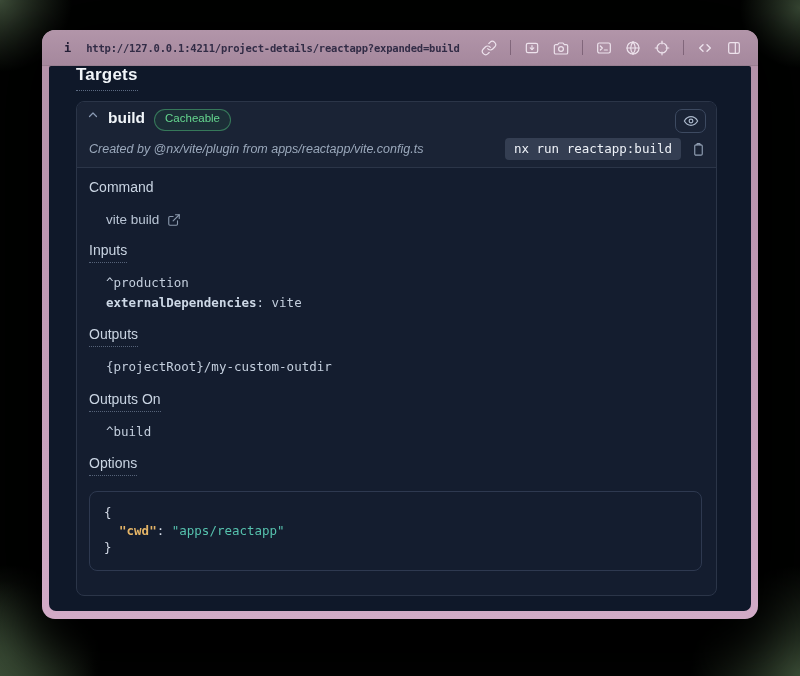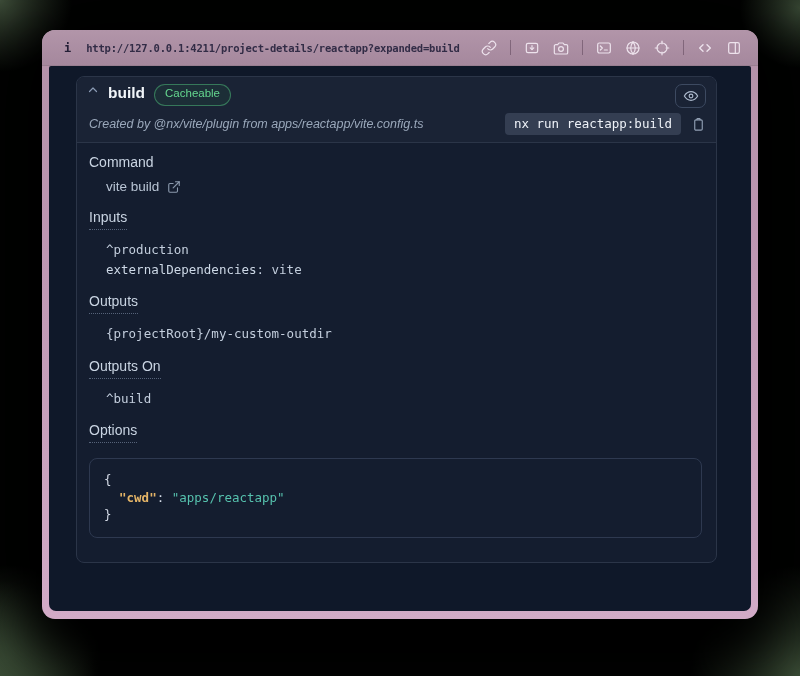--- a/index.html
+++ b/index.html
@@ -94,39 +94,39 @@
     background: #343e52; border-radius: 4px; padding: 3px 9px 4px; white-space: nowrap;
   }
   .copy-btn { display: flex; margin-left: 10px; cursor: pointer; background: none; border: none; }
   .copy-btn svg { stroke: #93a1b5; }
 
   .card-body { padding: 10px 14px 24px 12px; }
   .section { margin-top: 14px; }
   .section:first-child { margin-top: 0; }
   .section-title {
     display: inline-block; font-size: 14px; font-weight: 500; color: #c9d4e2;
-    line-height: 17px;
+    margin-bottom: 8px; line-height: 17px;
   }
   .section-title.tip { border-bottom: 1.5px dotted #566379; padding-bottom: 3px; margin-bottom: 5px; }
 
   .command-line {
     display: flex; align-items: center; gap: 8px;
     padding-left: 17px; margin-top: 8px;
     font-size: 13.5px; color: #b9c5d5;
   }
   .ext-link { display: flex; cursor: pointer; }
   .ext-link svg { stroke: #8b99ad; }
 
   .mono-line {
     font-family: "DejaVu Sans Mono", monospace; font-size: 12.5px;
     color: #c3cedd; line-height: 17.5px; padding-left: 17px; white-space: pre;
     margin-top: 2px;
   }
   .mono-line:first-of-type { margin-top: 6px; }
-  .mono-bold { font-weight: 400; color: #cdd8e6; }
+  .mono-bold { font-weight: 700; color: #cdd8e6; }
 
   .json-block {
     border: 1px solid #2e3950; border-radius: 8px; margin-top: 10px;
     padding: 12px 14px 13px;
   }
   .json-line {
     font-family: "DejaVu Sans Mono", monospace; font-size: 12.5px;
     line-height: 17.5px; white-space: pre; color: #d5dce8;
   }
   .json-indent { padding-left: 2ch; }
@@ -201,20 +201,23 @@
         <svg width="16" height="16" viewBox="0 0 24 24" fill="none" stroke-width="1.8" stroke-linecap="round" stroke-linejoin="round">
             <rect x="4" y="4" width="16" height="16" rx="2.5"></rect>
             <path d="M14 4v16"></path>
           </svg>
       </span>
     </div>
   </div>
 
   <div class="viewport">
 
+    <h2 class="page-heading">
+      <span>Targets</span>
+    </h2>
 
     <div class="card">
       <div class="card-header">
         <span class="chev">
           <svg width="12" height="12" viewBox="0 0 24 24" fill="none" stroke-width="2.4" stroke-linecap="round" stroke-linejoin="round">
               <path d="M5 15l7-7 7 7"></path>
             </svg>
         </span>
         <span class="target-name">build</span>
         <span class="badge">Cacheable</span>

